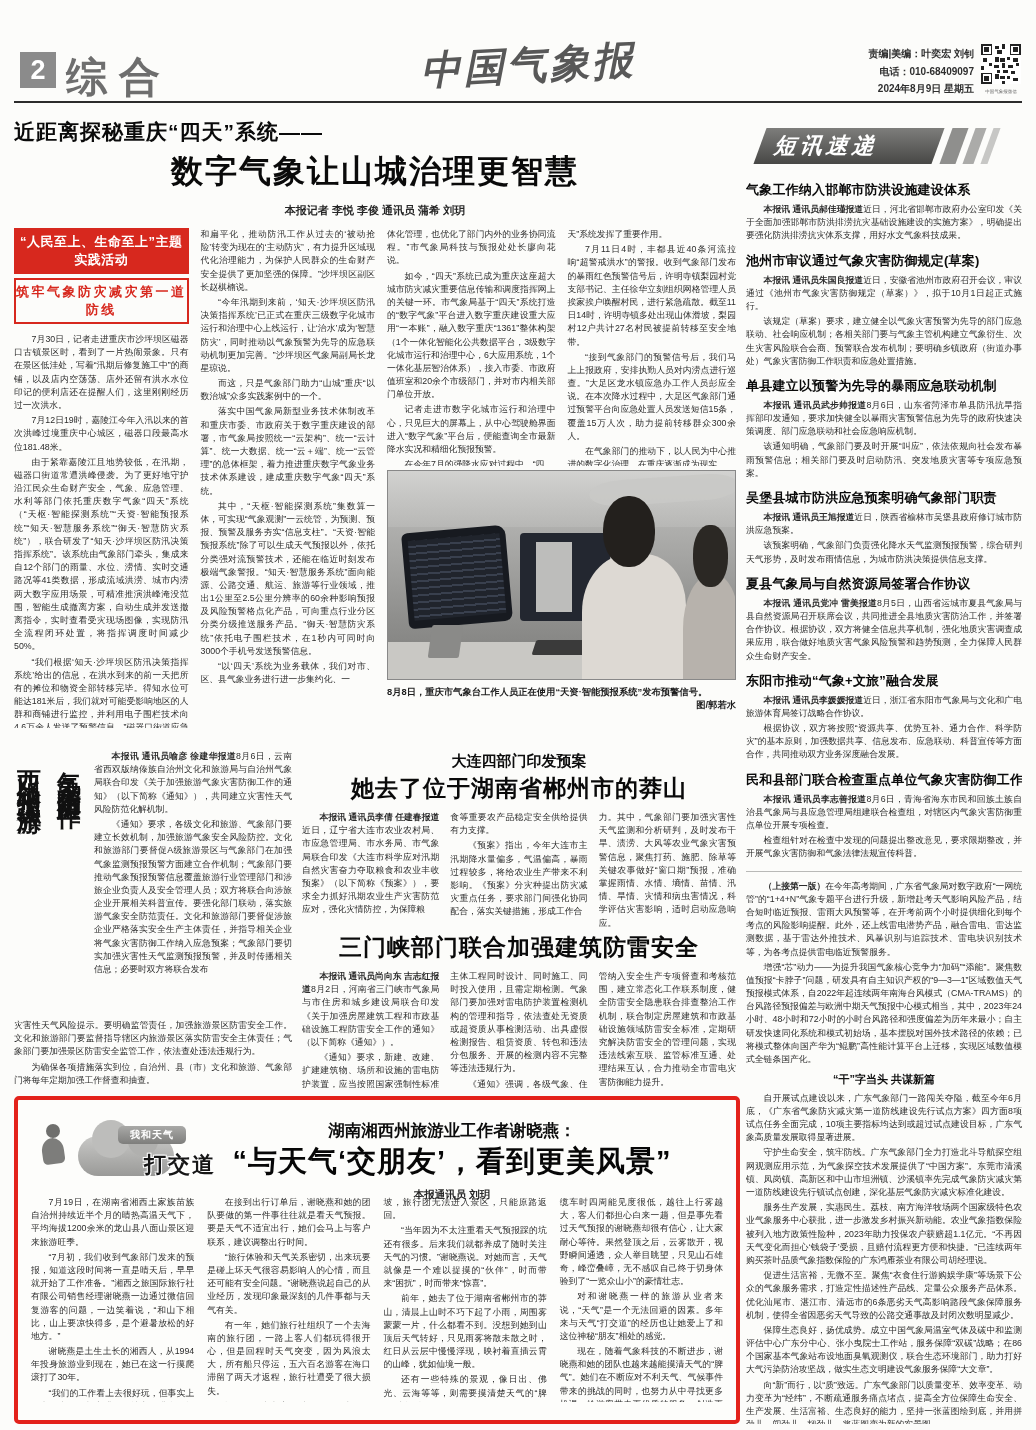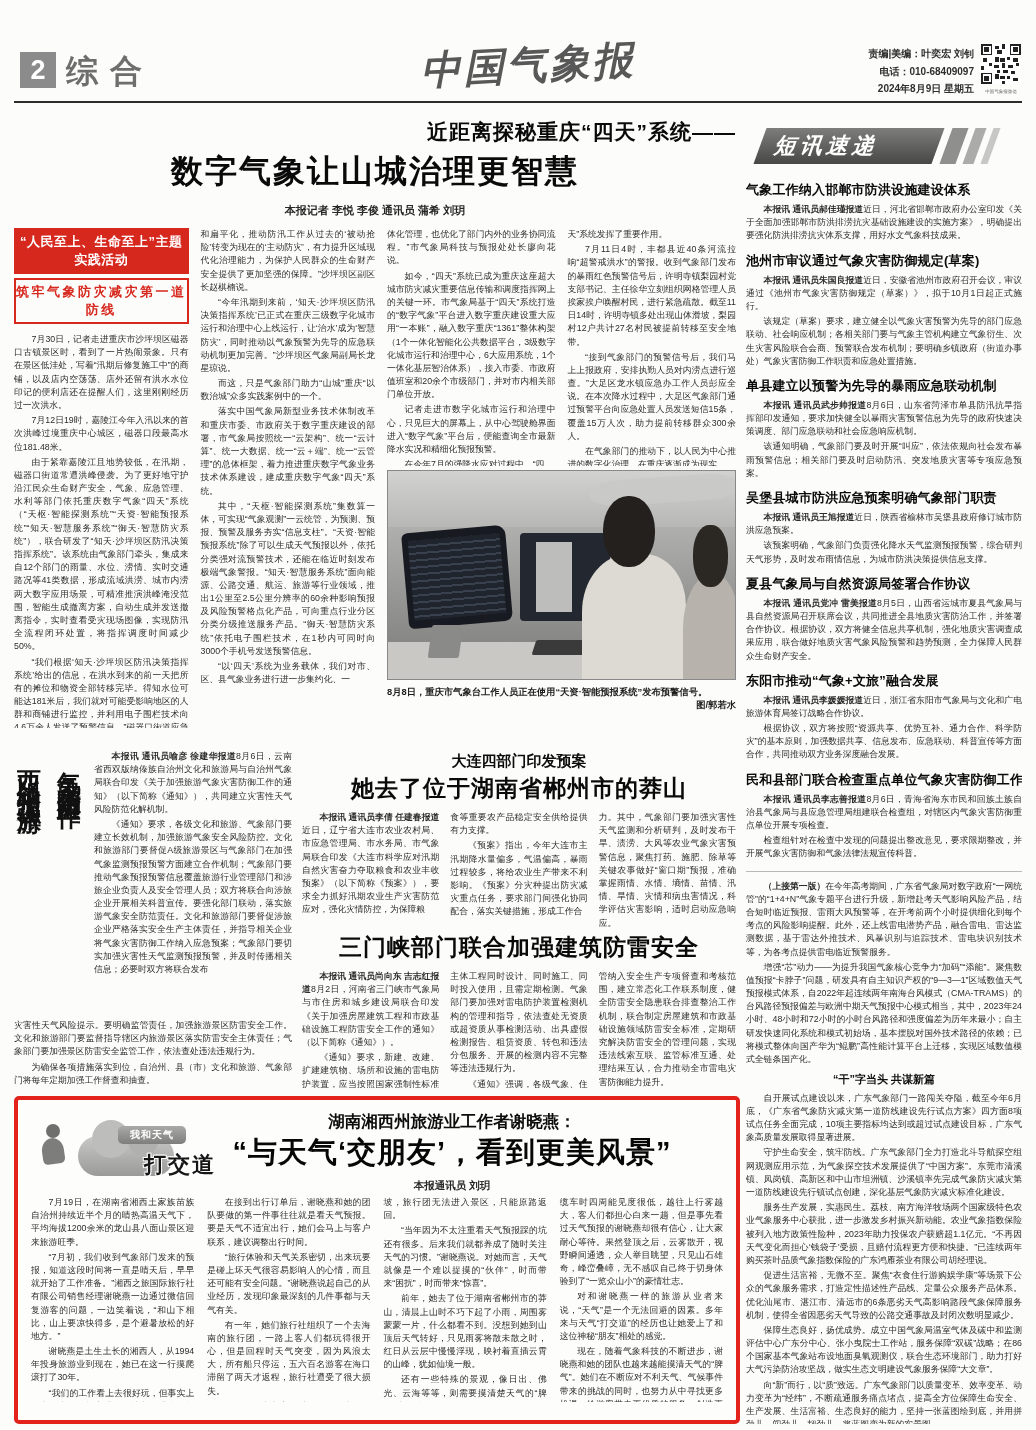--- a/index.html
+++ b/index.html
@@ -7,32 +7,32 @@
         font-family:"Liberation Sans","DejaVu Sans",sans-serif;color:#262626;overflow:hidden;
         box-shadow:0 0 6px rgba(0,0,0,.25);}
   .abs{position:absolute;}
   p{margin:0 0 2px 0;text-indent:2em;}
   p.ni{text-indent:0;}
   .col-text{font-size:8.8px;line-height:1.5;text-align:justify;color:#2c2c2c;}
 
   
   .pagenum{left:20px;top:52px;width:36px;height:36px;background:#8b8b8b;color:#fff;
            font-size:27px;font-weight:bold;text-align:center;line-height:36px;}
-  .section{left:66px;top:50px;font-size:32px;color:#6e6e6e;letter-spacing:12px;font-weight:600;}
+  .section{left:66px;top:50px;font-size:41px;color:#6e6e6e;letter-spacing:12px;font-weight:600;}
   .masthead{left:408px;top:38px;width:240px;text-align:center;
             font-family:"Liberation Serif","DejaVu Serif",serif;font-style:italic;font-weight:bold;
             font-size:40px;color:#585858;transform:rotate(-3deg);letter-spacing:3px;}
   .hdrinfo{right:62px;top:45px;text-align:right;font-size:10px;font-weight:bold;color:#2f2f2f;line-height:1.75;}
   .qrwrap{right:14px;top:44px;width:42px;text-align:center;}
   .qrcap{font-size:4.5px;color:#666;margin-top:1px;}
   .hdr-rule{left:14px;top:101px;width:1008px;height:2px;background:#2c2c2c;}
 
   
   .main{left:14px;top:118px;width:722px;}
-  .kicker{font-size:21px;font-weight:800;color:#0a0a0a;letter-spacing:1px;text-align:right;}
+  .kicker{font-size:21px;font-weight:800;color:#0a0a0a;letter-spacing:1px;}
   .headline{text-align:center;font-size:32px;font-weight:900;color:#0a0a0a;letter-spacing:2px;margin-top:4px;}
   .byline{text-align:center;font-size:11px;font-weight:bold;margin:9px 0 10px;}
   .main-body{display:flex;gap:12px;height:500px;overflow:hidden;}
   .mcol{flex:1;min-width:0;}
   .mcol-double{flex:2;min-width:0;display:flex;flex-direction:column;}
   .double-text{display:flex;gap:12px;height:238px;overflow:hidden;}
   .dcol{flex:1;min-width:0;}
   .tag1{background:#d7281e;color:#fff;font-weight:800;font-size:13px;text-align:center;
         padding:5px 2px;letter-spacing:.5px;}
   .tag2{border:2px solid #d7281e;color:#d7281e;font-weight:800;font-size:13px;text-align:center;
@@ -87,21 +87,21 @@
          border-radius:50px;}
   .cloud:before{content:"";position:absolute;left:14px;top:-16px;width:38px;height:38px;background:#bdbdbb;border-radius:50%;}
   .cloud:after{content:"";position:absolute;right:16px;top:-10px;width:30px;height:30px;background:#b0b0ae;border-radius:50%;}
   .figure{position:absolute;left:14px;top:14px;width:14px;height:14px;background:#6f6f6d;border-radius:50%;}
   .figure:after{content:"";position:absolute;left:-4px;top:14px;width:22px;height:26px;background:#7d7d7b;
                 border-radius:50% 50% 20% 20%;transform:rotate(-8deg);}
   .badge1{position:absolute;left:86px;top:16px;background:linear-gradient(#a9a9a7,#7e7e7c);color:#fff;
           font-size:10px;font-weight:800;padding:2px 12px;border-radius:5px;letter-spacing:1px;}
   .badge2{position:absolute;left:112px;top:40px;font-size:22px;font-weight:900;color:#161616;letter-spacing:2px;
           text-shadow:-1px -1px 0 #fff,1px -1px 0 #fff,-1px 1px 0 #fff,1px 1px 0 #fff;}
-  .wf-kicker{text-align:center;font-size:16.5px;font-weight:800;color:#0c0c0c;padding-top:11px;margin-left:150px;}
+  .wf-kicker{text-align:center;font-size:16.5px;font-weight:800;color:#0c0c0c;padding-top:20px;margin-left:150px;}
   .wf-headline{text-align:center;font-size:29px;font-weight:900;color:#070707;letter-spacing:1px;margin-left:150px;}
   .wf-byline{text-align:center;font-size:10.5px;font-weight:bold;margin:6px 0 4px 150px;}
   .wf-cols{display:flex;gap:13px;padding:2px 13px 0;height:206px;overflow:hidden;}
   .wf-cols>div{flex:1;min-width:0;}
 
   
   .rail{left:746px;top:126px;width:276px;height:1298px;overflow:hidden;}
   .banner{position:relative;height:46px;margin-bottom:4px;}
   .banner-box{position:absolute;left:14px;top:2px;width:178px;height:36px;
               background:linear-gradient(#7d7d7b,#474745);transform:skewX(-20deg);}

